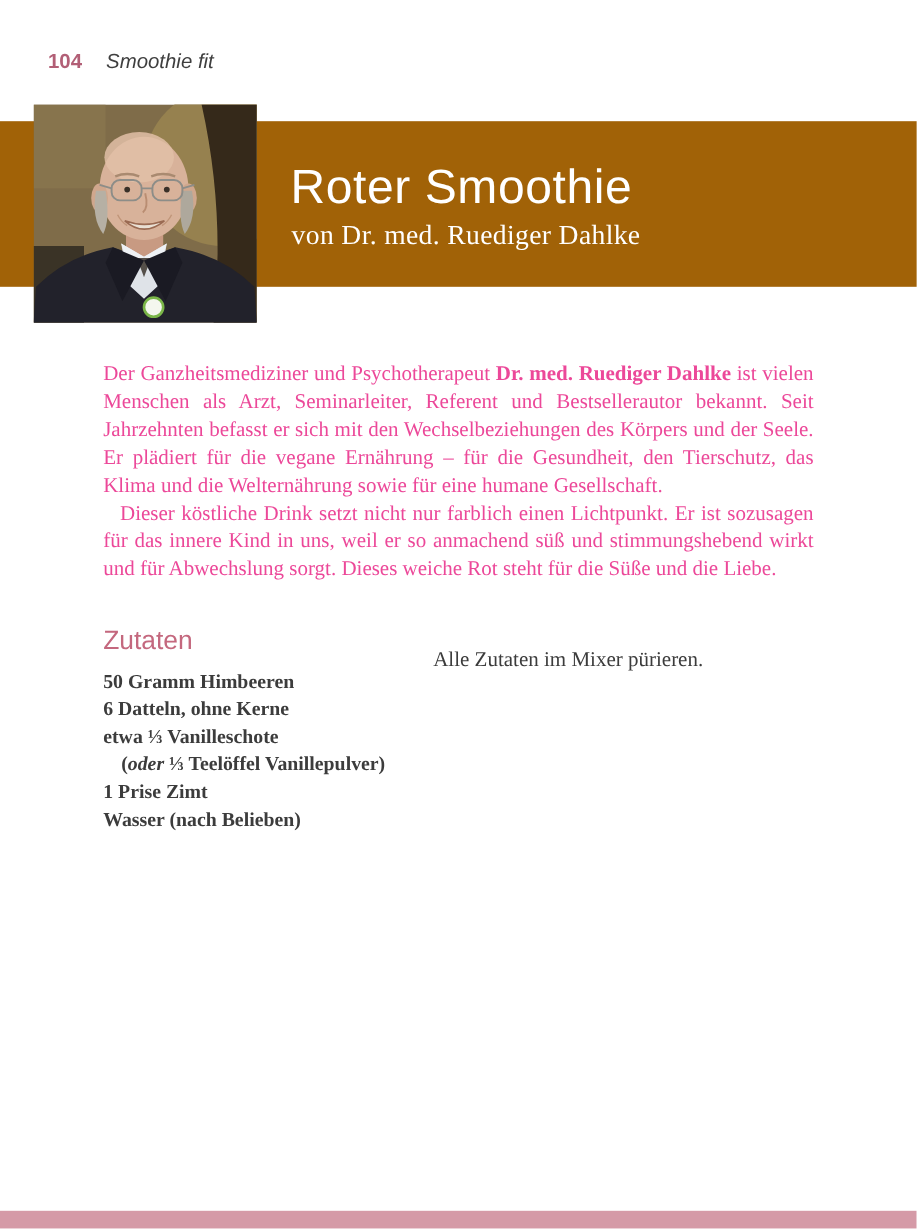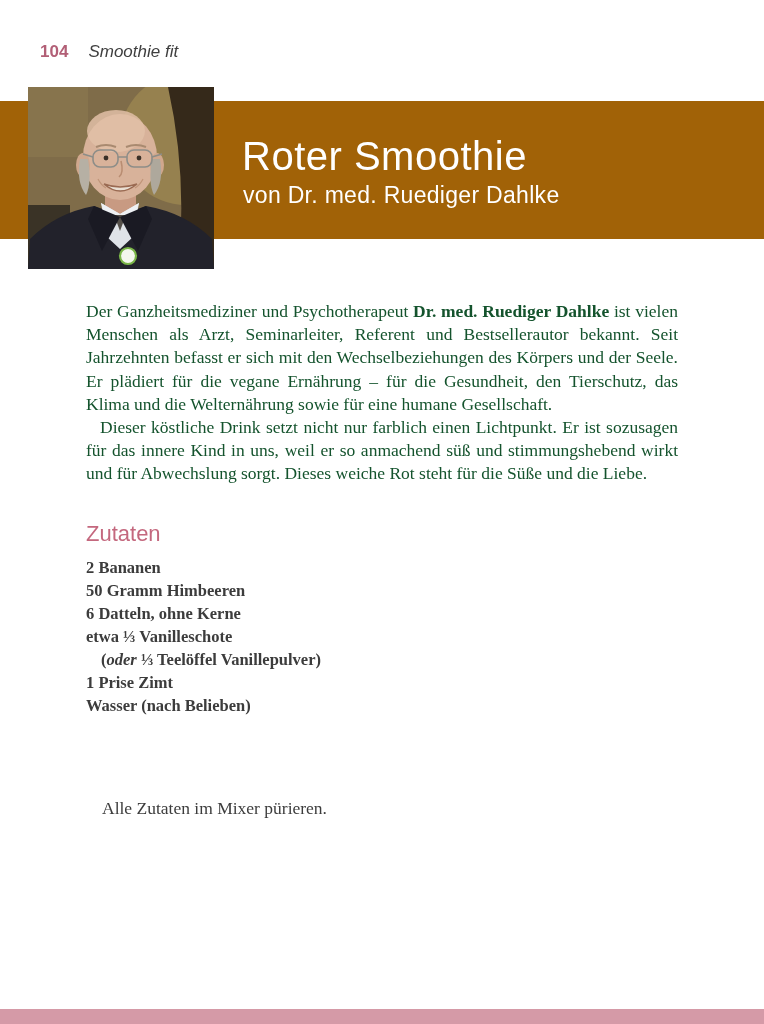--- a/index.html
+++ b/index.html
@@ -27,44 +27,43 @@
     padding-left:36px;
   }
   .banner-text{position:absolute;left:242px;top:33px;color:#ffffff;}
   .banner-title{
     margin:0;
     font-family:"Liberation Sans","DejaVu Sans",sans-serif;
     font-weight:400;font-size:40px;line-height:44px;letter-spacing:.5px;
   }
   .banner-subtitle{
     margin:4px 0 0 1px;
-    font-family:Liberation Sans, sans-serif;
+    font-family:Liberation Serif, serif;
     font-weight:400;font-size:23px;line-height:27px;letter-spacing:.3px;
   }
   
   .photo{
     position:absolute;top:87px;left:28px;
     width:186px;height:182px;display:block;
   }
   
   .intro{
     position:absolute;top:300px;left:86px;width:592px;
-    color:#14532d;
+    color:#ec4899;
     font-size:17.5px;line-height:23.2px;
     text-align:justify;
   }
   .intro p{margin:0;}
   .intro p.indent{text-indent:14px;}
   .bold{font-weight:bold;}
   .italic{font-style:italic;}
   
   .columns{
     position:absolute;top:522px;left:86px;width:592px;
     display:flex;
-    flex-direction:column;
   }
   .col-ingredients{width:259px;flex:0 0 259px;}
   .col-preparation{flex:1;}
   .section-heading{
     margin:0 0 10px 0;
     font-family:"Liberation Sans","DejaVu Sans",sans-serif;
     font-weight:400;font-size:22px;line-height:24px;
     color:#c4687e;
   }
   .ingredient-list p{
@@ -148,21 +147,20 @@
 
   <div class="intro">
       <p><span>Der Ganzheitsmediziner und Psychotherapeut </span><span class="bold">Dr. med. Ruediger Dahlke</span><span> ist vielen Menschen als Arzt, Seminarleiter, Referent und Bestsellerautor bekannt. Seit Jahrzehnten befasst er sich mit den Wechselbeziehungen des Körpers und der Seele. Er plädiert für die vegane Ernährung – für die Gesundheit, den Tierschutz, das Klima und die Welternährung sowie für eine humane Gesellschaft.</span></p>
       <p class="indent"><span>Dieser köstliche Drink setzt nicht nur farblich einen Lichtpunkt. Er ist sozusagen für das innere Kind in uns, weil er so anmachend süß und stimmungshebend wirkt und für Abwechslung sorgt. Dieses weiche Rot steht für die Süße und die Liebe.</span></p>
     </div>
 
   <div class="columns">
     <div class="col-ingredients">
       <h3 class="section-heading">Zutaten</h3>
       <div class="ingredient-list">
-          <p><span>2 Bananen</span></p>
           <p><span>50 Gramm Himbeeren</span></p>
           <p><span>6 Datteln, ohne Kerne</span></p>
           <p><span>etwa ⅓ Vanilleschote</span></p>
           <p class="indent"><span>(</span><span class="italic">oder</span><span> ⅓ Teelöffel Vanillepulver)</span></p>
           <p><span>1 Prise Zimt</span></p>
           <p><span>Wasser (nach Belieben)</span></p>
         </div>
     </div>
     <div class="col-preparation">
       <p class="prep-text">Alle Zutaten im Mixer pürieren.</p>

